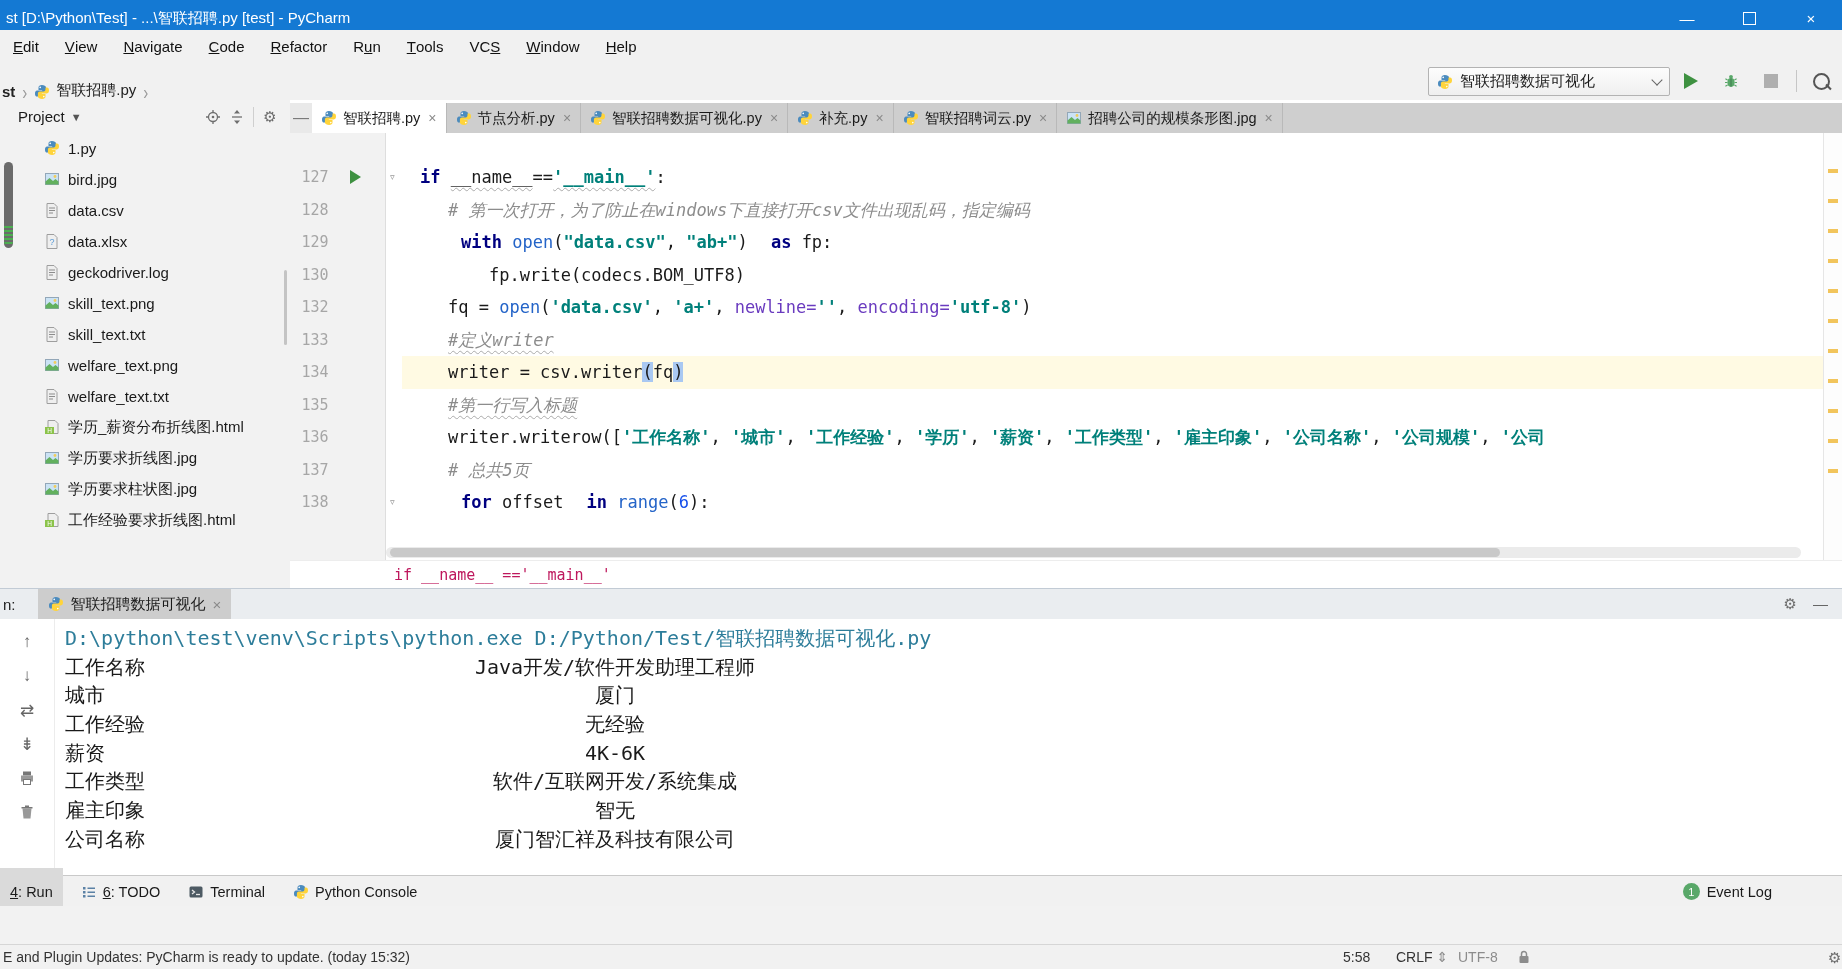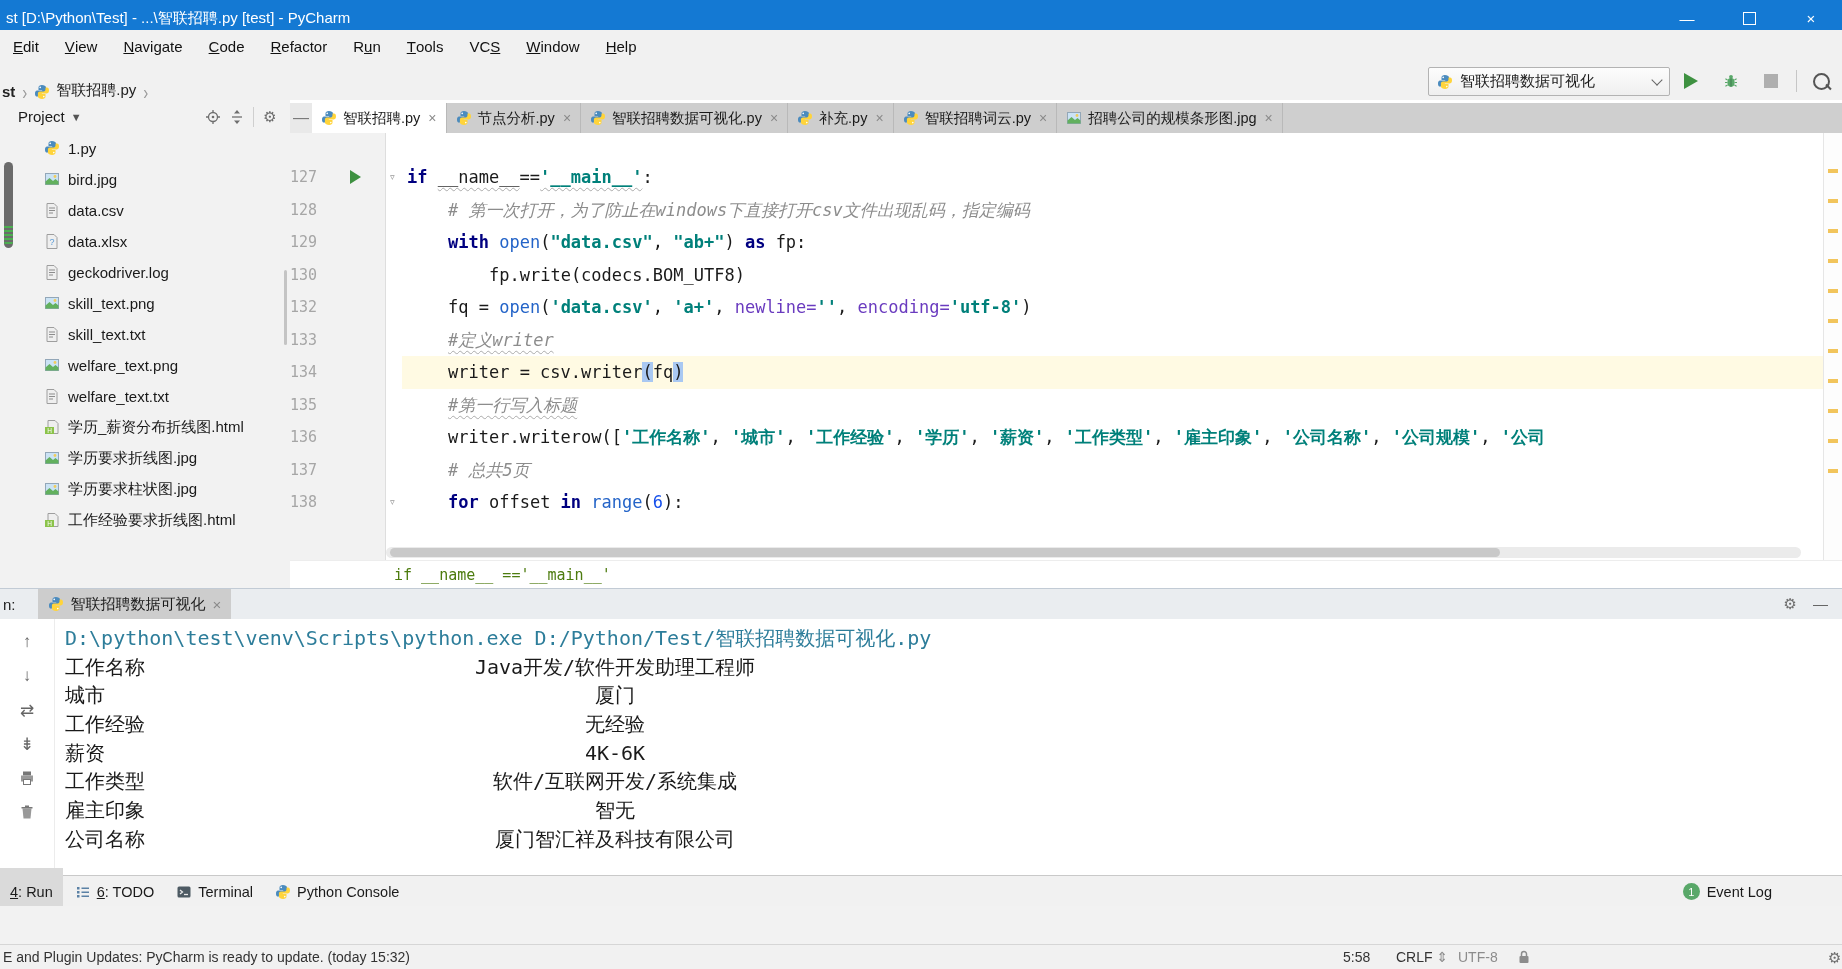--- a/index.html
+++ b/index.html
@@ -47,61 +47,61 @@
   .tabbar{position:absolute;left:0;top:3px;width:100%;height:30px;background:#CFCFCF;display:flex;align-items:flex-end;border-bottom:1px solid #B9B9B9;}
   .tab-hide{width:22px;height:30px;display:flex;align-items:center;justify-content:center;color:#777;background:#E9E9E9;}
   .etab{height:30px;display:flex;align-items:center;gap:6px;padding:0 9px;font-size:14.5px;background:#CECECE;border-right:1px solid #B9B9B9;white-space:nowrap;}
   .etab.active{background:#fff;}
   .etab .x{color:#8a8a8a;font-size:14px;margin-left:2px;}
   .fic{display:inline-block;width:16px;height:16px;}
   .code-wrap{position:absolute;left:0;top:33px;width:100%;height:427px;overflow:hidden;
      background:linear-gradient(to right,#F2F2F2 0,#F2F2F2 95px,#DEDEDE 95px,#DEDEDE 96px,#fff 96px);}
   .lines{padding-top:28px;font-family:"DejaVu Sans Mono","Liberation Mono",monospace;font-size:17px;}
   .code-line{display:flex;height:32.5px;line-height:32.5px;white-space:pre;}
-  .ln-num{width:50px;text-align:left;color:#A6A6A6;font-size:15px;flex:0 0 auto;}
+  .ln-num{width:50px;text-align:center;color:#A6A6A6;font-size:15px;flex:0 0 auto;}
   .ln-ic{width:46px;flex:0 0 auto;display:flex;align-items:center;justify-content:space-between;padding:0 6px 0 10px;}
   .ln-code{flex:1;padding-left:5px;}
   .code-line.hl .ln-code{background:var(--current_line,#FFFAE3);}
-  .tk-kw{color:var(--keyword,#000080);font-weight:bold;}
+  .tk-kw{color:var(--keyword,#000080);font-weight:bold;margin-left:13px;}
   .tk-str{color:var(--string,#00807A);font-weight:bold;}
   .tk-fn{color:var(--function,#2464C8);}
   .tk-cm{color:var(--comment,#8C8C8C);font-style:italic;text-align:center;}
   .tk-num{color:var(--number,#1750EB);}
   .tk-param{color:var(--param,#6A3BBF);}
   .tk-brhl{background:var(--brace_match,#A9C8F2);}
   .tk-wavy{text-decoration:underline wavy #ABABAB 1px;text-underline-offset:4px;}
   .gut-play{width:0;height:0;border-left:11px solid #3E9141;border-top:7px solid transparent;border-bottom:7px solid transparent;}
   .gut-fold{color:#9a9a9a;font-size:12px;}
   .hscroll{position:absolute;left:96px;top:447px;width:1415px;height:11px;background:#EBEBEB;border-radius:6px;}
   .hscroll .thumb{position:absolute;left:4px;top:1px;width:1110px;height:9px;background:#C9C9C9;border-radius:5px;}
   .stripe{position:absolute;right:0;top:33px;width:18px;height:427px;background:#FDFDFD;border-left:1px solid #E6E6E6;}
   .stripe i{position:absolute;left:4px;width:10px;height:4px;background:var(--stripe_yellow,#F2C55C);}
   .context-bar{position:absolute;left:0;top:460px;width:100%;height:28px;background:#fff;border-top:1px solid #EDEDED;
-      font-family:"DejaVu Sans Mono","Liberation Mono",monospace;font-size:15px;color:#4d7c0f;display:flex;align-items:center;padding-left:104px;box-sizing:border-box;}
+      font-family:"DejaVu Sans Mono","Liberation Mono",monospace;font-size:15px;color:#be185d;display:flex;align-items:center;padding-left:104px;box-sizing:border-box;}
   
   #runpanel{left:0;top:588px;width:1842px;height:287px;background:#fff;}
   .rp-head{position:absolute;left:0;top:0;width:100%;height:30px;background:#EAEDF0;border-top:1px solid #C2CBD5;border-bottom:1px solid #D5D5D5;
       display:flex;align-items:center;font-size:15px;}
   .rp-prefix{margin-left:3px;color:#222;}
   .rp-tab{margin-left:22px;height:30px;display:flex;align-items:center;gap:7px;padding:0 10px;background:#CDCDCD;font-size:15px;}
   .rp-tab .x{color:#8a8a8a;}
   .rp-headic{margin-left:auto;display:flex;gap:16px;padding-right:14px;color:#666;}
   .rp-body{position:absolute;left:0;top:31px;width:100%;bottom:0;background:#fff;}
   .rp-tools{position:absolute;left:0;top:0;width:55px;height:100%;border-right:1px solid #ECECEC;display:flex;flex-direction:column;align-items:center;padding-top:12px;gap:12px;box-sizing:border-box;color:#666;}
   .rp-tools .ric{width:22px;height:22px;display:flex;align-items:center;justify-content:center;font-size:17px;}
   .console{position:absolute;left:55px;top:0;right:0;height:100%;overflow:hidden;
       font-family:"DejaVu Sans Mono","Liberation Mono",monospace;font-size:20px;padding-top:5px;}
   .c-line{position:relative;height:28.7px;line-height:28.7px;white-space:nowrap;}
   .c-cmd{color:var(--console_cmd,#2D7D9A);padding-left:10px;}
   .c-label{position:absolute;left:10px;}
   .c-val{position:absolute;left:560px;transform:translateX(-50%);}
   .caret-bar{display:inline-block;width:2px;height:19px;background:#000;vertical-align:-3px;margin-left:1px;}
   
   #toolwin{left:0;top:875px;width:1842px;height:31px;background:#F1F1F1;border-top:1px solid #C9C9C9;display:flex;align-items:center;font-size:14.5px;}
-  .tw-item{display:flex;align-items:center;gap:6px;height:31px;padding:8px 10px;margin-right:2px;}
+  .tw-item{display:flex;align-items:center;gap:6px;height:31px;padding:8px 10px;margin-right:8px;}
   .tw-item.active{background:#DADADA;}
   .tw-item u{text-decoration:underline;}
   .tw-right{margin-left:auto;display:flex;align-items:center;gap:7px;padding-right:70px;}
   .badge{width:17px;height:17px;border-radius:50%;background:var(--run_green,#59A869);color:#fff;font-size:11px;display:flex;align-items:center;justify-content:center;}
   #gapbar{left:0;top:906px;width:1842px;height:38px;background:#F2F2F2;}
   #statusbar{left:0;top:944px;width:1842px;height:25px;background:#F1F1F1;border-top:1px solid #D6D6D6;font-size:14px;color:#333;}
   #statusbar .msg{position:absolute;left:3px;top:4px;white-space:nowrap;}
   .st{position:absolute;top:4px;}
   .dim{color:#8c8c8c;}
   .gearch{font-size:15px;color:#6e6e6e;}

